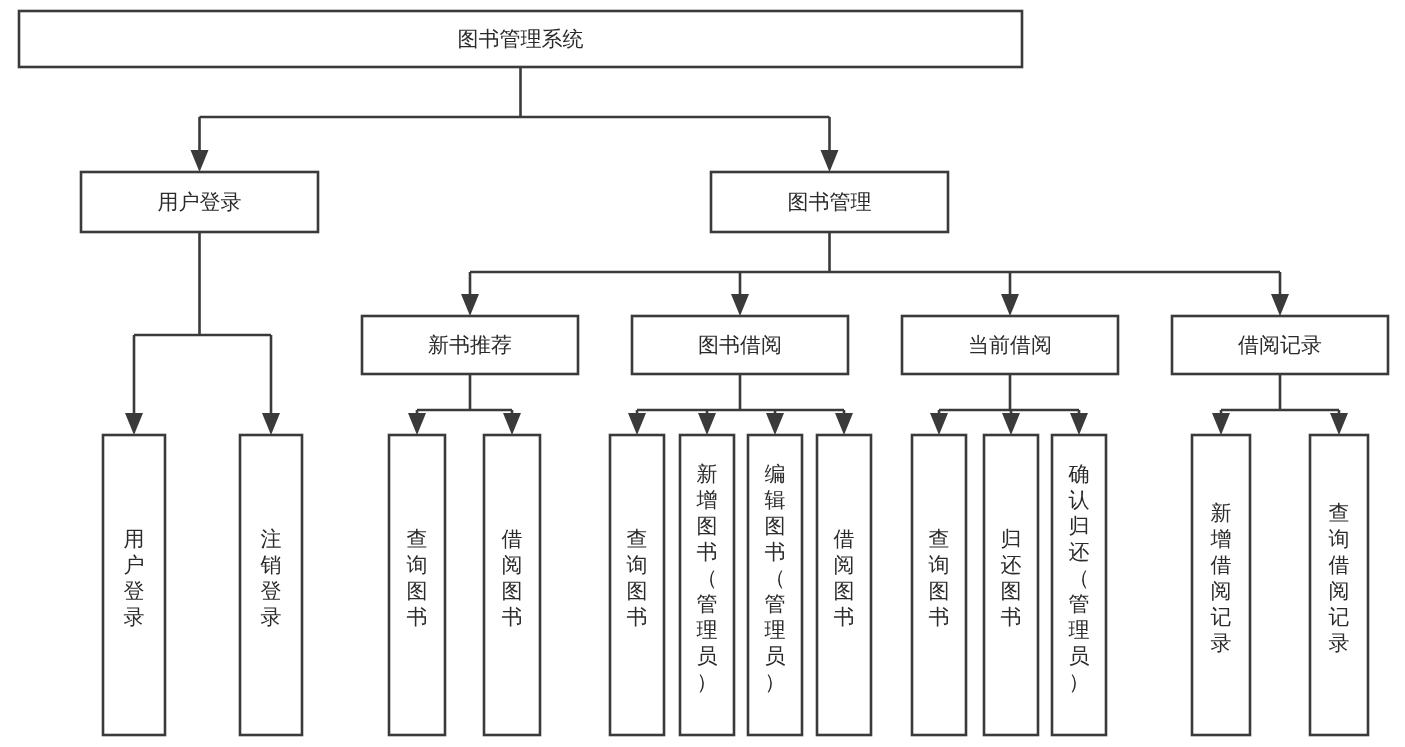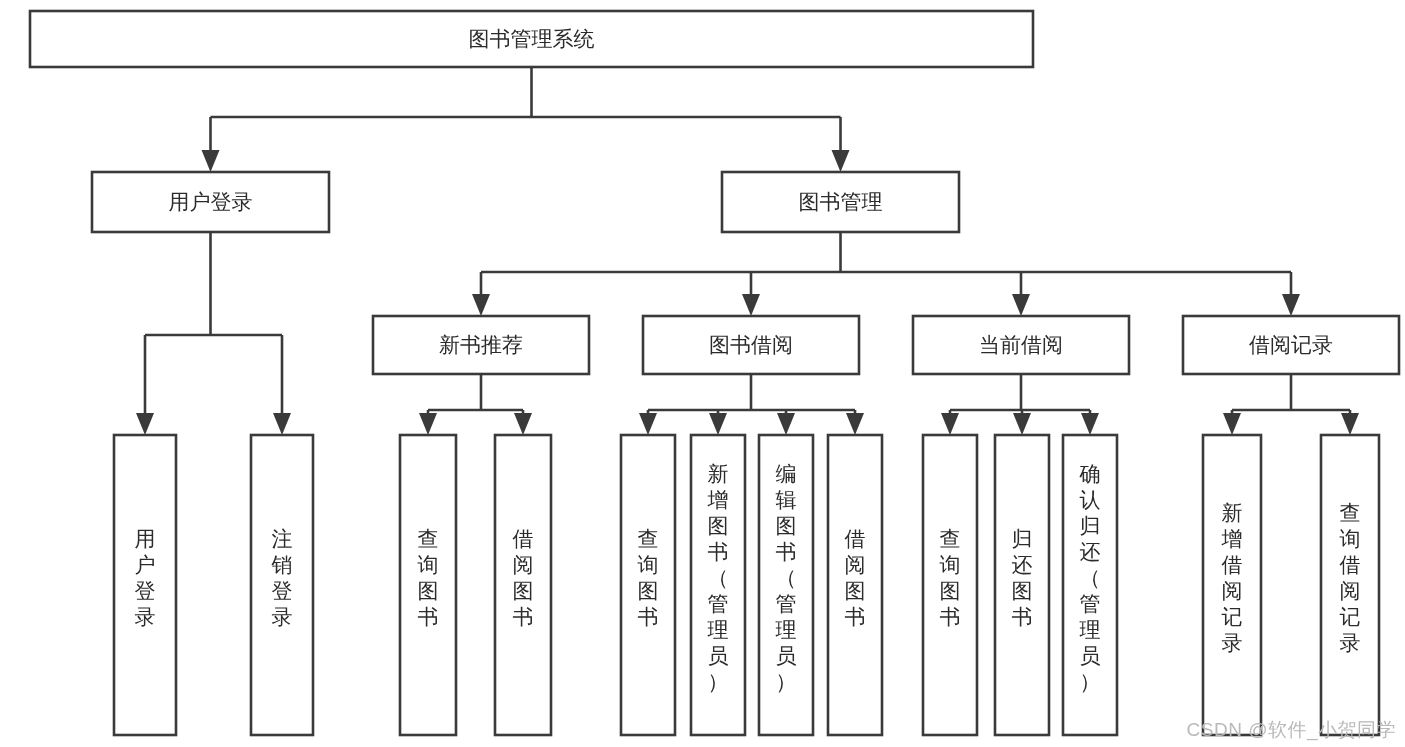--- a/index.html
+++ b/index.html
@@ -9,21 +9,21 @@
   }
   body {
     width: 1405px;
     height: 747px;
     font-family: "Liberation Sans", "DejaVu Sans", sans-serif;
     position: relative;
     overflow: hidden;
   }
   #diagram-root {
     position: absolute;
-    left: 11px;
+    left: 0;
     top: 0;
     width: 1393px;
     height: 747px;
     text-decoration: underline;
   }
   svg.flow {
     display: block;
     width: 1405px;
     height: 747px;
   }
@@ -204,14 +204,13 @@
           <rect x="1192" y="435" width="58" height="300" class="node-rect"></rect>
           <text x="1221" y="520" class="node-label-v"><tspan x="1221" dy="0">新</tspan><tspan x="1221" dy="26">增</tspan><tspan x="1221" dy="26">借</tspan><tspan x="1221" dy="26">阅</tspan><tspan x="1221" dy="26">记</tspan><tspan x="1221" dy="26">录</tspan></text>
         </g>
         <g>
           <rect x="1310" y="435" width="58" height="300" class="node-rect"></rect>
           <text x="1339" y="520" class="node-label-v"><tspan x="1339" dy="0">查</tspan><tspan x="1339" dy="26">询</tspan><tspan x="1339" dy="26">借</tspan><tspan x="1339" dy="26">阅</tspan><tspan x="1339" dy="26">记</tspan><tspan x="1339" dy="26">录</tspan></text>
         </g>
       </g>
 
   </svg>
-  <div class="watermark">CSDN @软件_小贺同学</div>
 </div>
 
 </body></html>

